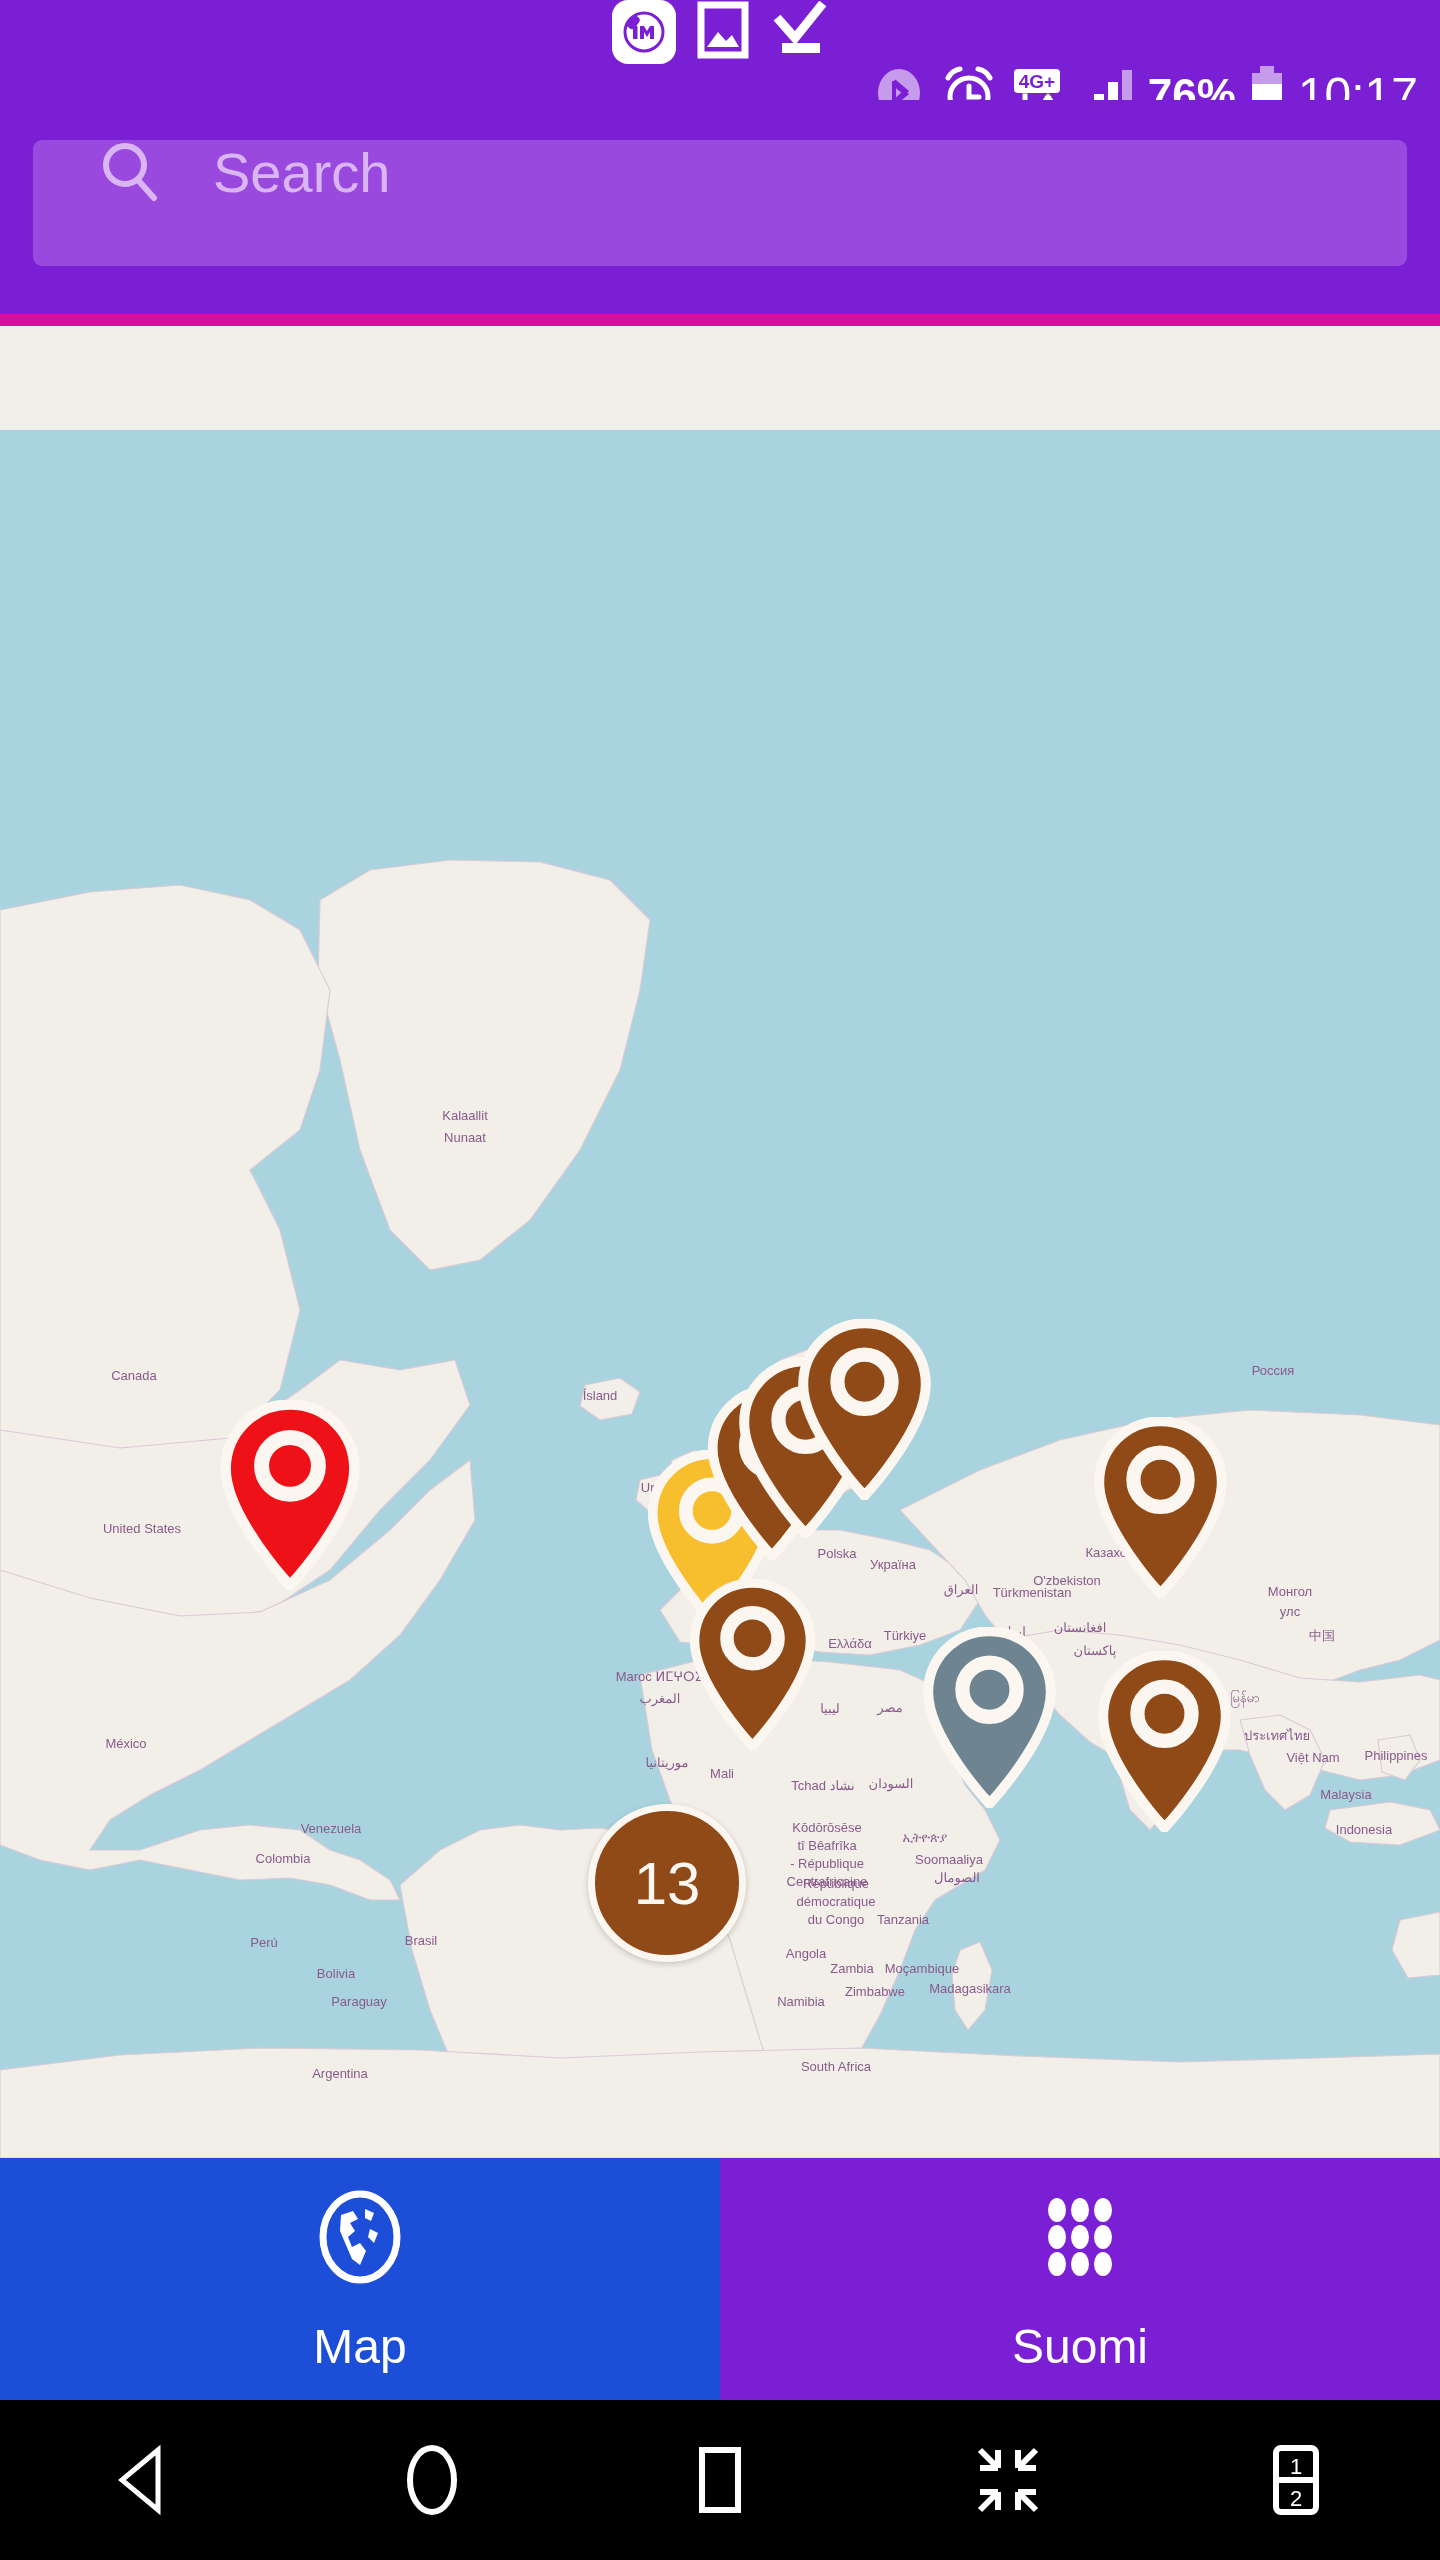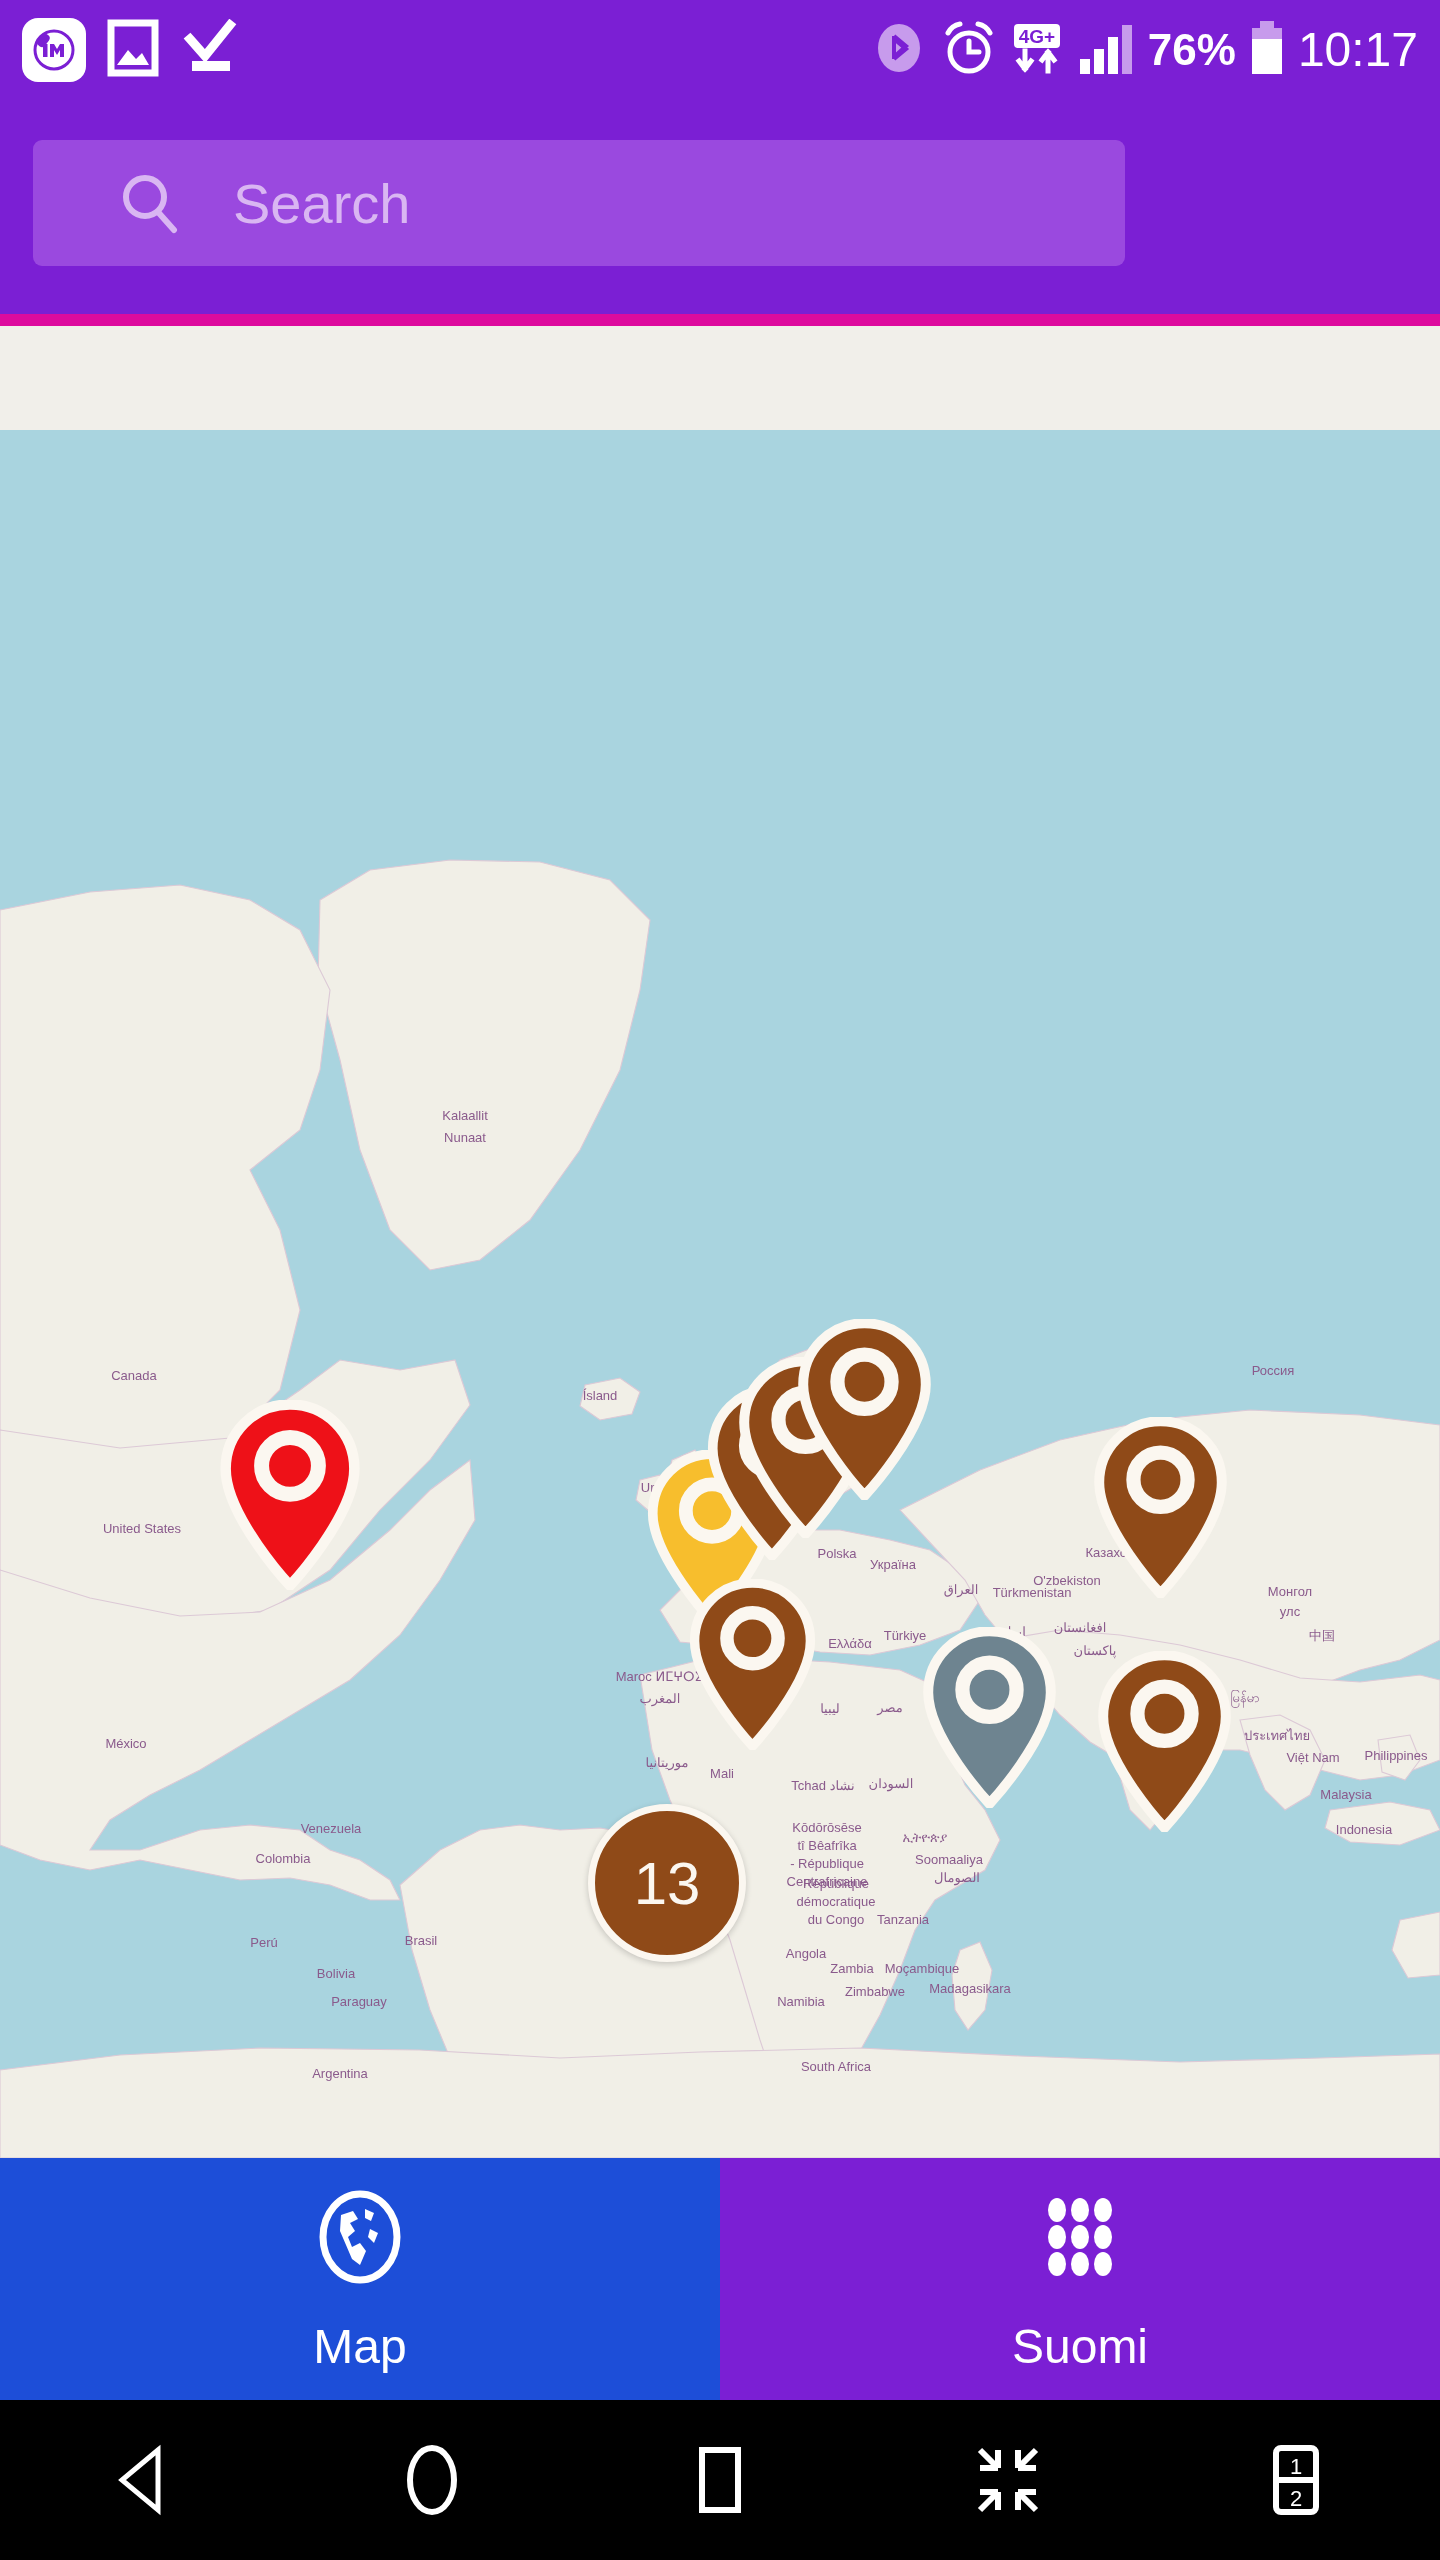--- a/index.html
+++ b/index.html
@@ -3,34 +3,34 @@
 <meta charset="utf-8">
 <style>
   * { margin:0; padding:0; box-sizing:border-box; }
   html,body { width:1440px; height:2560px; background:#000; overflow:hidden;
     font-family:"Liberation Sans", sans-serif; }
 
   #screen { position:relative; width:1440px; height:2560px; background:#F1EFEA; }
 
   
   .statusbar { position:absolute; left:0; top:0; width:1440px; height:100px;
-    background:#7B1FD4; display:flex; align-items:center; padding:0 22px; }
+    background:#7B1FD4; display:flex; align-items:center; padding:0 22px;flex-direction:column; }
   .sb-left { display:flex; align-items:center; gap:18px; }
   .sb-right { margin-left:auto; display:flex; align-items:center; gap:14px; }
   .mi-badge { width:64px; height:64px; border-radius:16px; background:#fff;
     display:flex; align-items:center; justify-content:center; }
   .sb-text { color:#fff; font-size:44px; font-weight:700; letter-spacing:0px;
     line-height:1; }
   .sb-clock { color:#fff; font-size:48px; line-height:1; }
 
   
   .header { position:absolute; left:0; top:100px; width:1440px; height:218px;
     background:#7B1FD4; }
-  .searchbar { position:absolute; left:33px; top:40px; width:1092px; height:126px;
-    background:#9A49DF; border-radius:9px; display:flex; align-items:center;padding-left:20px; }
+  .searchbar { position:absolute; left:33px; top:40px; width:1374px; height:126px;
+    background:#9A49DF; border-radius:9px; display:flex; align-items:flex-start; }
   .search-ico { margin-left:66px; width:62px; height:62px; flex:0 0 auto; }
   .search-ph { margin-left:52px; color:#D9B6F2; font-size:56px; }
   .accent-line { position:absolute; left:0; top:314px; width:1440px; height:12px;
     background:#DD0B9E; }
   .shadow-strip { position:absolute; left:0; top:326px; width:1440px; height:24px;
     background:linear-gradient(to bottom, rgba(0,0,0,0.16), rgba(0,0,0,0)); }
 
   
   .gap { position:absolute; left:0; top:326px; width:1440px; height:104px;
     background:#F1EFEA; }

